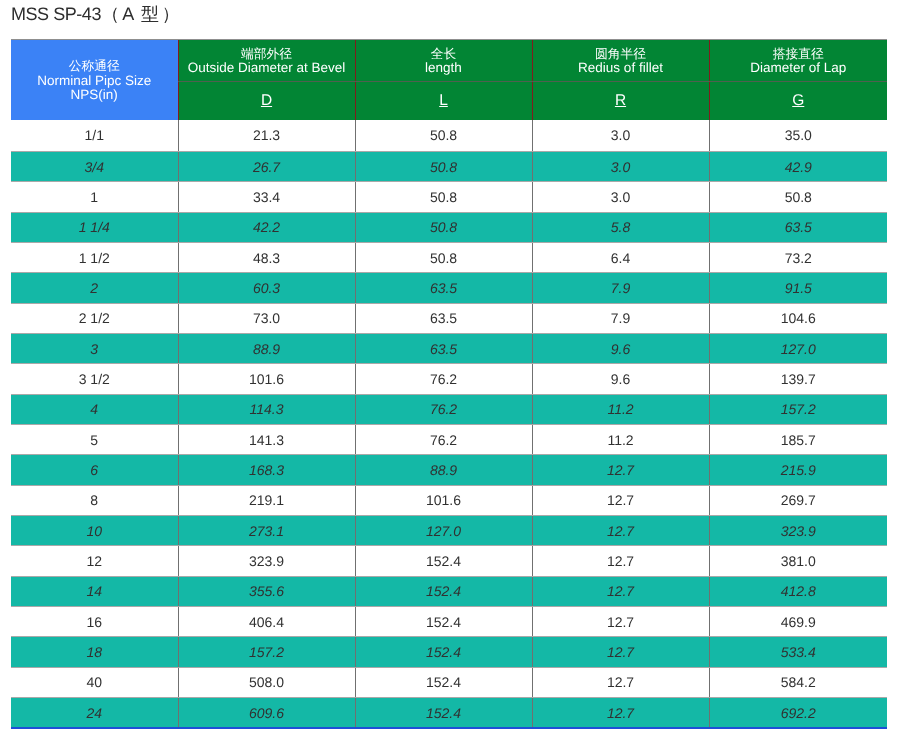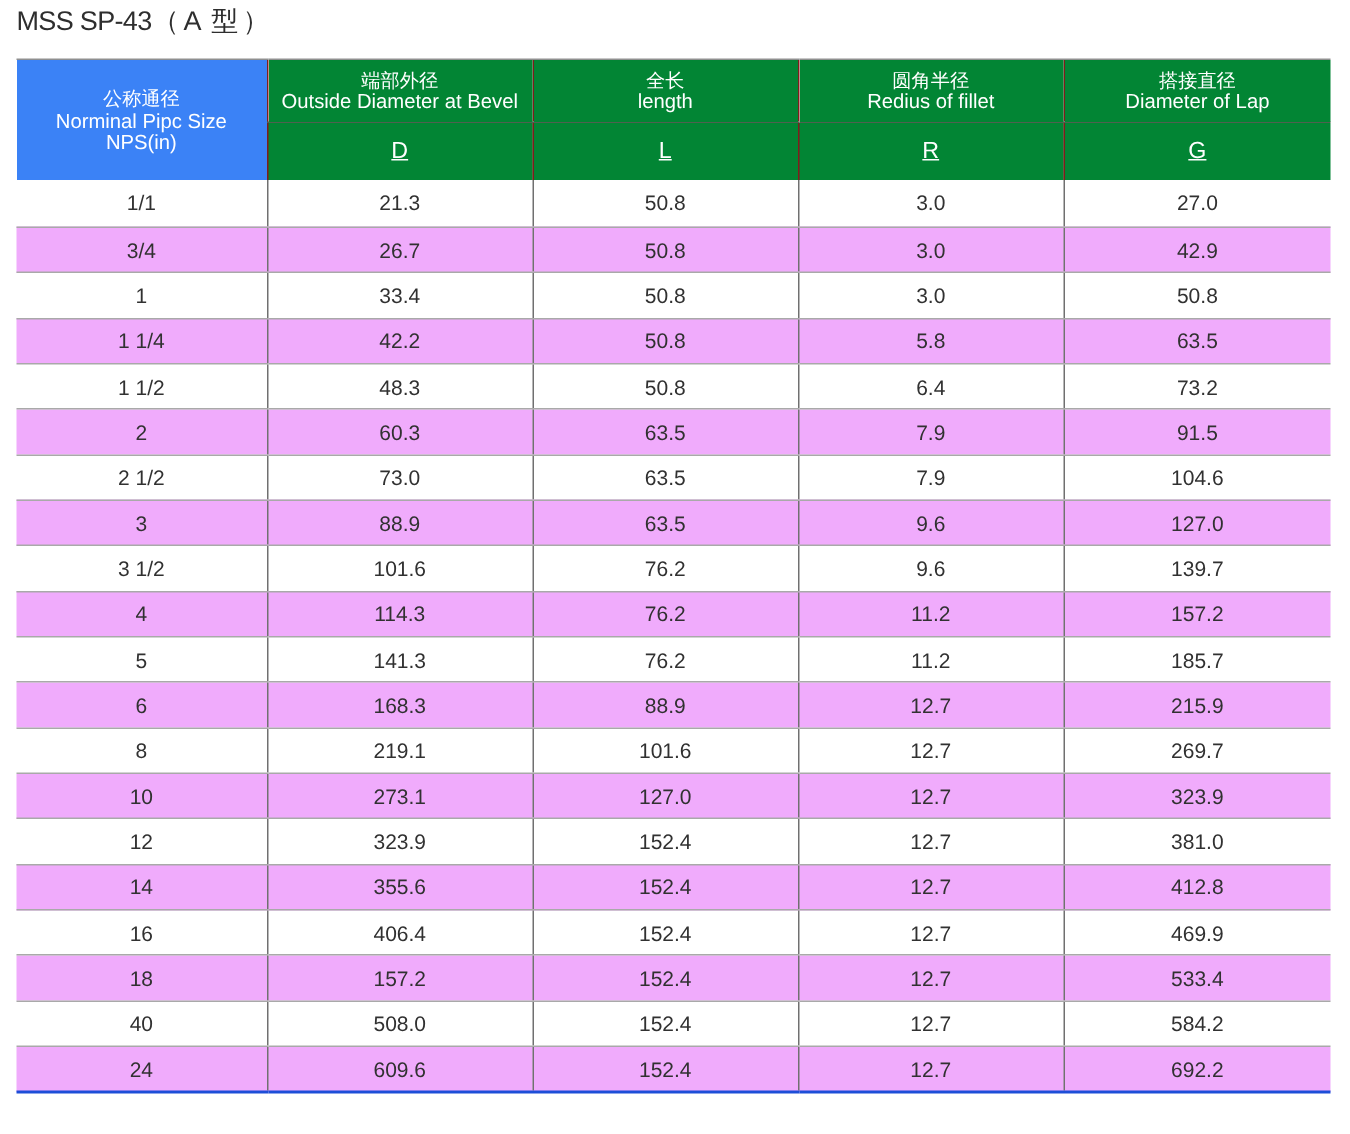--- a/index.html
+++ b/index.html
@@ -95,21 +95,21 @@
   }
   th.vsep { border-left: 1px solid #7f1d1d; text-decoration: underline; }
   tbody td {
     height: 29.35px;
     border-bottom: 1px solid #a9a9a9;
     color: #313131;
     font-size: 14px;
     line-height: 1;
   }
   tbody td.sep { border-left: 1px solid #707070; }
-  tbody tr.alt td { background: #f0abfc; }
+  tbody tr.alt td { background: #14b8a6; font-style: italic; }
   tbody tr:first-child td { height: 30.9px; }
   tbody tr:last-child td { border-bottom: 2px solid #1d4ed8; }
   .cjk { font-size: 12.8px; }
   col.c0 { width: 167px; }
   col.c1 { width: 177px; }
   col.c2 { width: 177px; }
   col.c3 { width: 177px; }
   col.c4 { width: 178px; }
   h1.doc-title { margin: 0; font-weight: normal; }
 </style>
@@ -168,21 +168,21 @@
         <th class="hd-sym vsep">R</th>
         <th class="hd-sym vsep">G</th>
       </tr>
     </thead>
     <tbody>
         <tr>
           <td>1/1</td>
           <td class="sep">21.3</td>
           <td class="sep">50.8</td>
           <td class="sep">3.0</td>
-          <td class="sep">27.0</td>
+          <td class="sep">35.0</td>
         </tr>
         <tr class="alt">
           <td>3/4</td>
           <td class="sep">26.7</td>
           <td class="sep">50.8</td>
           <td class="sep">3.0</td>
           <td class="sep">42.9</td>
         </tr>
         <tr>
           <td>1</td>

